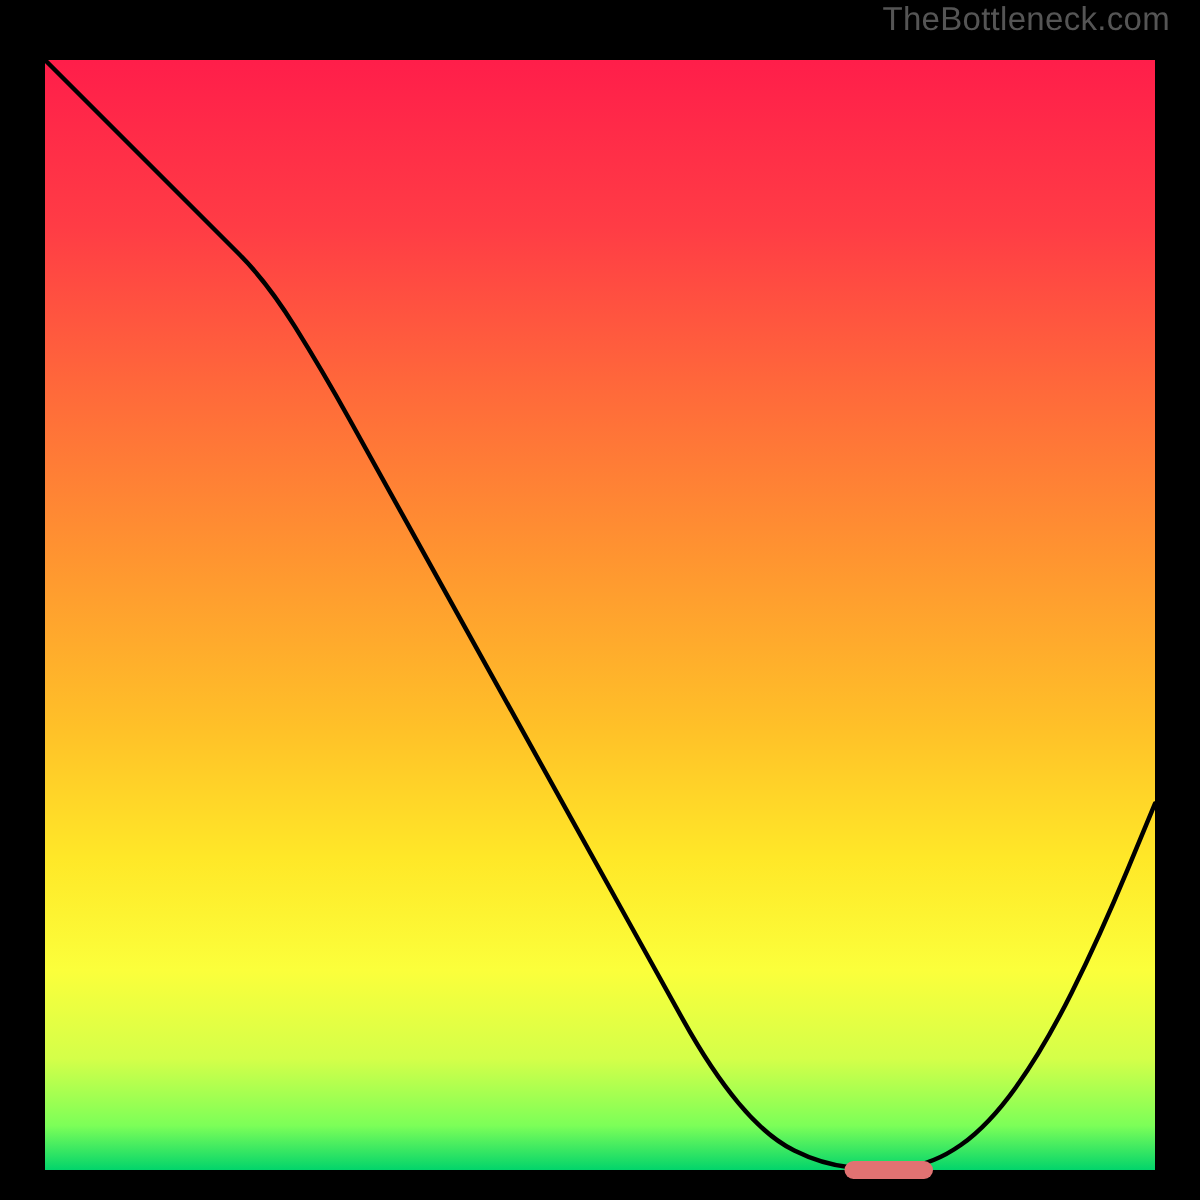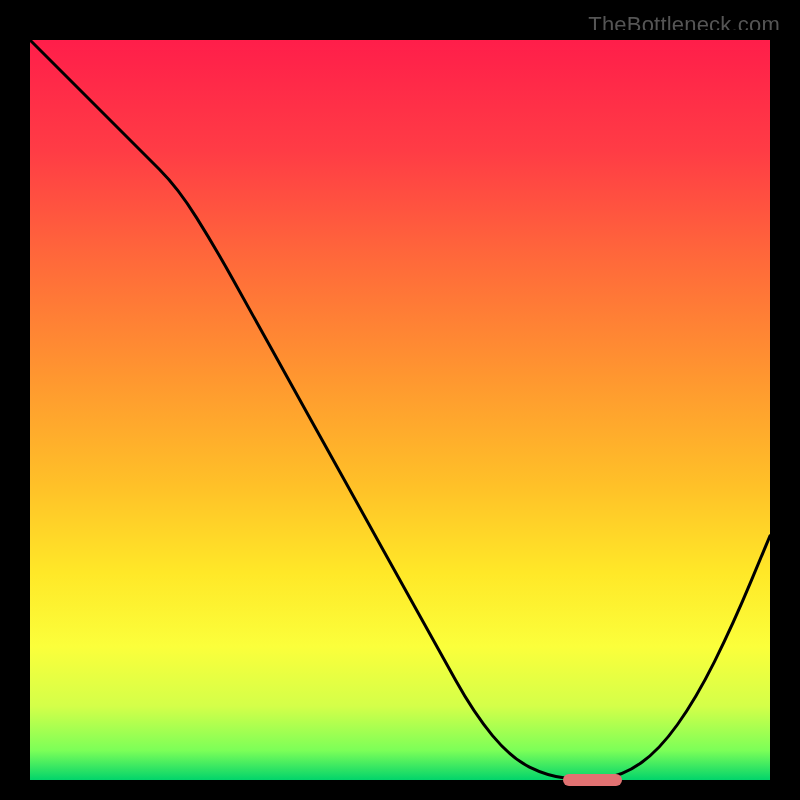--- a/index.html
+++ b/index.html
@@ -28,21 +28,21 @@
   }
   .gradient-bg {
     position: absolute;
     left: 0;
     top: 0;
     width: 100%;
     height: 100%;
   }
   .watermark {
     position: absolute;
-    top: 12px;
+    top: 0;
     right: 20px;
     color: #555;
     font-size: 22px;
     font-weight: 500;
     letter-spacing: 0.2px;
   }
   svg.curve {
     position: absolute;
     left: 0;
     top: 0;

